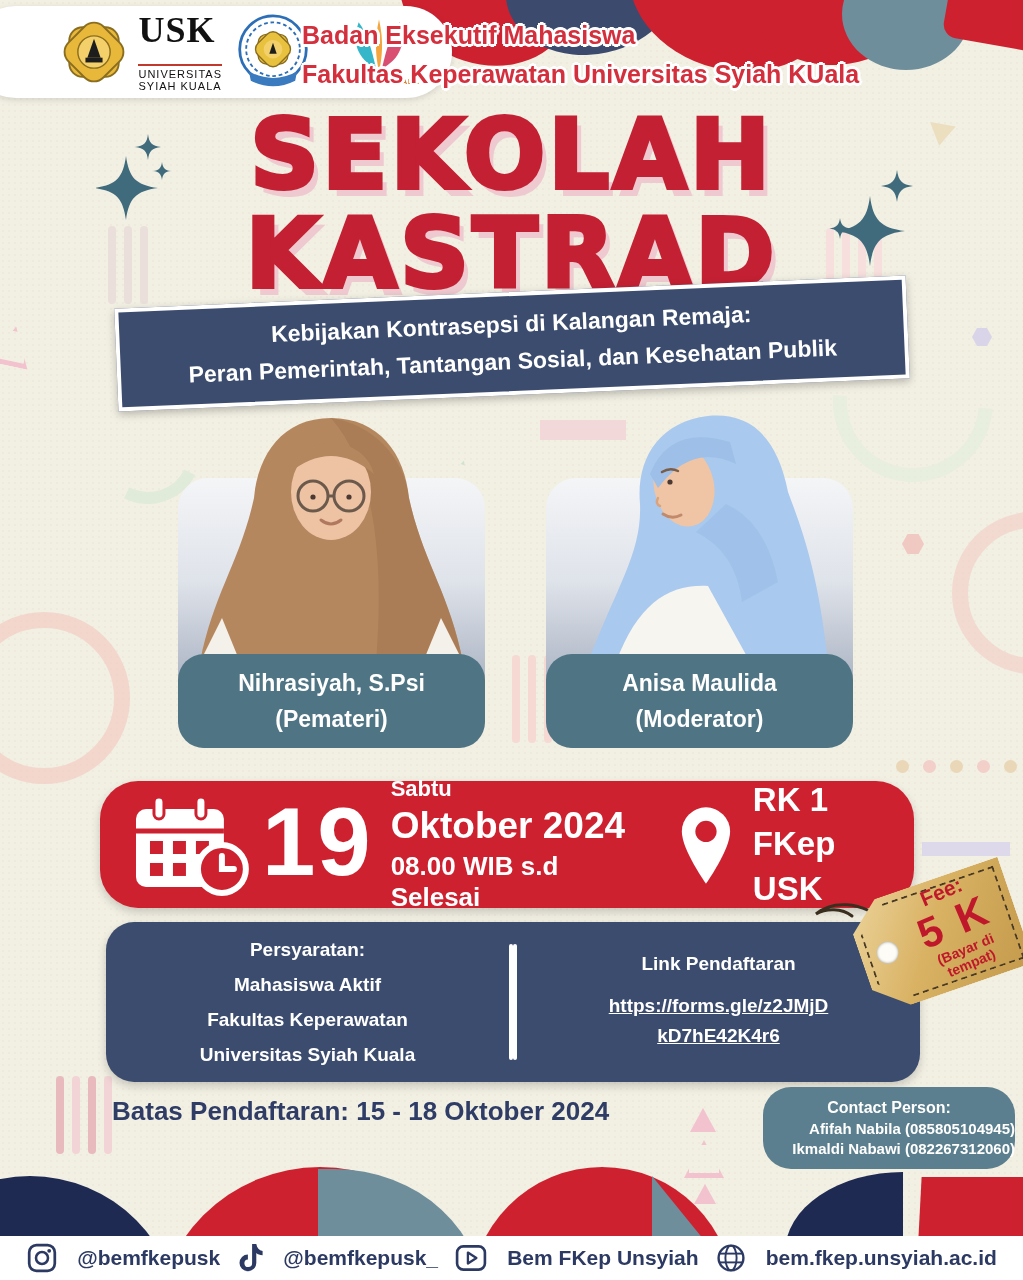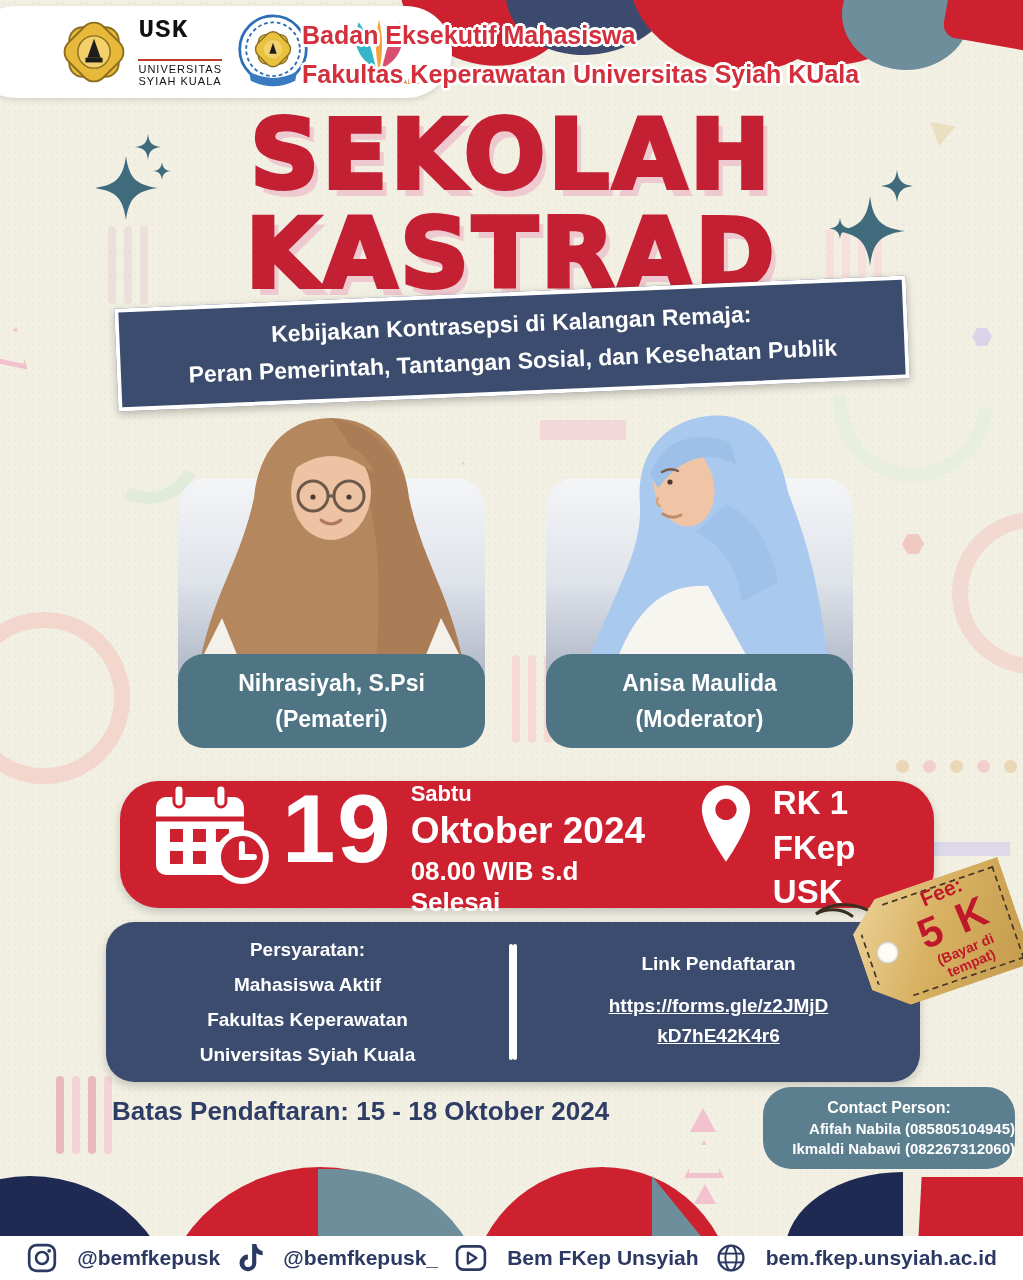--- a/index.html
+++ b/index.html
@@ -10,21 +10,21 @@
     font-family:"Liberation Sans",sans-serif;}
   .abs{position:absolute;}
   
   .petal{position:absolute;border-radius:50%;z-index:1;}
   
   .logo-pill{position:absolute;left:-30px;top:6px;width:482px;height:92px;background:#fff;
     border-radius:46px;z-index:2;box-shadow:0 2px 6px rgba(0,0,0,.12);display:flex;align-items:center;
     justify-content:flex-end;gap:14px;padding-right:18px;box-sizing:border-box;}
   .usk-logo{display:flex;align-items:center;gap:6px;}
   .usk-text{line-height:1;color:#111;}
-  .usk-acronym{font-size:26px;font-weight:bold;letter-spacing:1px;font-family:Liberation Mono, monospace;}
+  .usk-acronym{font-size:36px;font-weight:bold;letter-spacing:1px;font-family:Liberation Serif, serif;}
   .usk-sub{font-size:11px;letter-spacing:1px;border-top:2px solid #c0392b;margin-top:16px;padding-top:2px;}
   .usk-sub div{margin-top:1px;}
   .cab-logo{display:flex;flex-direction:column;align-items:center;width:110px;}
   .cab-name{font-size:8px;font-weight:bold;color:#e07b2a;letter-spacing:.5px;margin-top:1px;}
   .org-text{position:absolute;left:302px;top:16px;z-index:2;font-weight:bold;font-size:25px;line-height:1.55;
     color:#d42f3d;
     text-shadow:-2px -2px 0 #fff,2px -2px 0 #fff,-2px 2px 0 #fff,2px 2px 0 #fff,0 -3px 0 #fff,0 3px 0 #fff,-3px 0 0 #fff,3px 0 0 #fff;}
   
   .title{position:absolute;left:0;top:106px;width:100%;text-align:center;z-index:2;
     font-family:"DejaVu Sans",sans-serif;font-weight:bold;color:#c32133;
@@ -37,22 +37,22 @@
     z-index:2;color:#fff;font-weight:bold;font-size:23px;text-align:center;line-height:1.62;
     padding:10px 8px;box-sizing:border-box;}
   
   .card{position:absolute;top:478px;width:307px;height:270px;border-radius:30px;z-index:2;
     background:linear-gradient(180deg,#f4f5f7 0%,#dfe3ea 38%,#8b96ab 100%);}
   .card .photo{position:absolute;left:0;top:-66px;width:307px;height:250px;z-index:1;}
   .card .label{position:absolute;left:0;right:0;bottom:0;height:94px;background:#4f7585;border-radius:26px;
     z-index:2;color:#fff;font-weight:bold;font-size:23px;text-align:center;display:flex;flex-direction:column;
     justify-content:center;gap:9px;}
   
-  .banner{position:absolute;left:120px;top:781px;width:814px;height:127px;background:#ce2130;border-radius:38px;
-    z-index:2;display:flex;align-items:flex-start;box-shadow:0 4px 10px rgba(0,0,0,.18);color:#fff;}
+  .banner{position:absolute;left:100px;top:781px;width:814px;height:127px;background:#ce2130;border-radius:38px;
+    z-index:2;display:flex;align-items:center;box-shadow:0 4px 10px rgba(0,0,0,.18);color:#fff;}
   .day-number{font-size:96px;font-weight:bold;line-height:1;margin:0 18px 6px 6px;letter-spacing:2px;}
   .date-block{line-height:1.2;margin-right:14px;}
   .date-day{font-size:22px;font-weight:bold;}
   .date-month{font-size:37px;font-weight:bold;margin:2px 0;}
   .date-time{font-size:26px;font-weight:bold;}
   .venue-block{line-height:1.35;font-size:33px;font-weight:bold;}
   
   .fee-tag{position:absolute;left:858px;top:880px;width:162px;height:112px;z-index:6;
     transform:rotate(-19deg);
     background:linear-gradient(125deg,#ecd49b 0%,#d9b264 45%,#c49a4b 100%);

